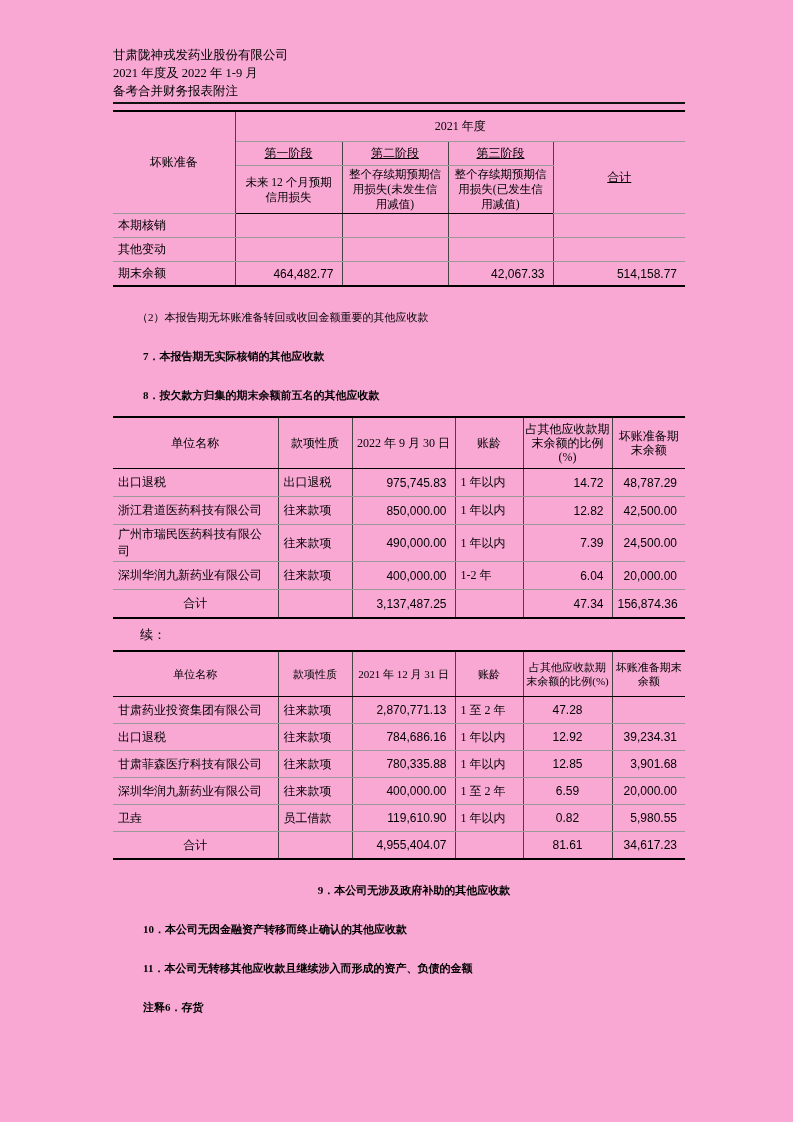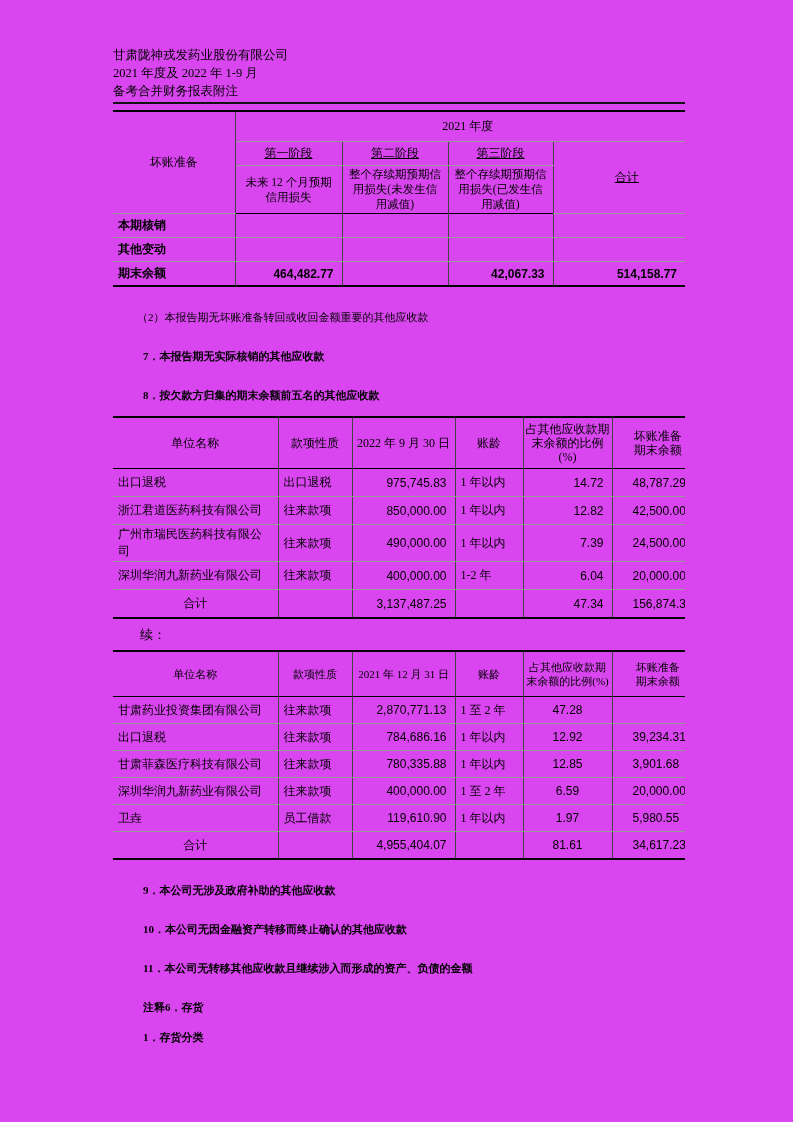--- a/index.html
+++ b/index.html
@@ -1,19 +1,19 @@
 <!DOCTYPE html>
 <html><head>
 <meta charset="utf-8">
 <style>
   html,body{margin:0;padding:0;background:#e8e8e8;}
   .page{
     position:relative;
     width:793px;height:1122px;
-    background:#d946ef;
+    background:#f9a8d4;
     font-family:"Liberation Serif","DejaVu Serif",serif;
     color:#000;
     overflow:hidden;
     margin:0 auto;
   }
   .content{
     position:absolute;
     left:113px;top:46px;
     width:572px;
   }
@@ -33,44 +33,44 @@
     border-left:1px solid #444;
     border-right:1px solid #444;
     border-top:1px solid #999;
     border-bottom:1px solid #999;
     padding:1px 5px;
     vertical-align:middle;
     font-weight:normal;
     overflow:hidden;
   }
   .fin-table .no-l{border-left:none !important;}
-  .fin-table .no-r{border-right:none !important;padding-left:20px;}
+  .fin-table .no-r{border-right:none !important;}
   .num{font-family:"Liberation Sans","DejaVu Sans",sans-serif;font-size:12px;}
   .c-center{text-align:center;}
   .c-left{text-align:left;}
   .c-right{text-align:right;padding-right:8px !important;}
 
   
   .t1 .r-year td{height:27px;}
   .t1 .r-stage td{height:21px;text-decoration:underline;}
   .t1 .r-desc td{height:43px;font-size:11.5px;line-height:15px;border-bottom:1.5px solid #000;}
-  .t1 .r-data td{height:21px;font-weight:bold;}
+  .t1 .r-data td{height:21px;}
 
   
   .t2 thead th{height:48px;line-height:14px;border-bottom:1.5px solid #000;padding:1px 2px;}
   .t3 thead th{height:42px;line-height:14px;border-bottom:1.5px solid #000;padding:1px 2px;font-size:11px;}
   .t2 tbody td{height:25px;}
   .t3 tbody td{height:24px;}
 
   .note{font-size:11px;line-height:17px;}
   .note.plain{margin-left:24px;margin-top:22px;font-weight:normal;}
   .note.bold{margin-left:30px;margin-top:22px;font-weight:bold;}
   .cont-label{font-size:13px;margin-left:27px;margin-top:7px;}
 
-  .mt6{margin-top:6px;} .mt12{margin-top:12px;} .mt18{margin-top:18px;}
+  .mt6{margin-top:6px;} .mt12{margin-top:12px;} .mt18{margin-top:18px;text-align:center;}
 
   .footer{
     position:absolute;left:113px;top:1036px;width:572px;
     text-align:center;font-size:12px;color:#222;
   }
 </style>
 </head>
 <body>
 
 <div class="page">
@@ -248,34 +248,33 @@
             <td class="c-right num">400,000.00</td>
             <td class="c-left">1 至 2 年</td>
             <td class="c-center num">6.59</td>
             <td class="c-right num no-r">20,000.00</td>
           </tr>
           <tr>
             <td class="c-left no-l">卫垚</td>
             <td class="c-left">员工借款</td>
             <td class="c-right num">119,610.90</td>
             <td class="c-left">1 年以内</td>
-            <td class="c-center num">1.97</td>
+            <td class="c-center num">0.82</td>
             <td class="c-right num no-r">5,980.55</td>
           </tr>
           <tr>
             <td class="c-center no-l">合计</td>
             <td class="c-left"></td>
             <td class="c-right num">4,955,404.07</td>
             <td class="c-left"></td>
             <td class="c-center num">81.61</td>
             <td class="c-right num no-r">34,617.23</td>
           </tr>
         </tbody>
       </table>
 
     <div class="note bold mt18">9．本公司无涉及政府补助的其他应收款</div>
     <div class="note bold">10．本公司无因金融资产转移而终止确认的其他应收款</div>
     <div class="note bold">11．本公司无转移其他应收款且继续涉入而形成的资产、负债的金额</div>
     <div class="note bold" style="">注释6．存货</div>
-    <div class="note bold" style="margin-top:13px">1．存货分类</div>
   </div>
 
 </div>
 
 </body></html>

